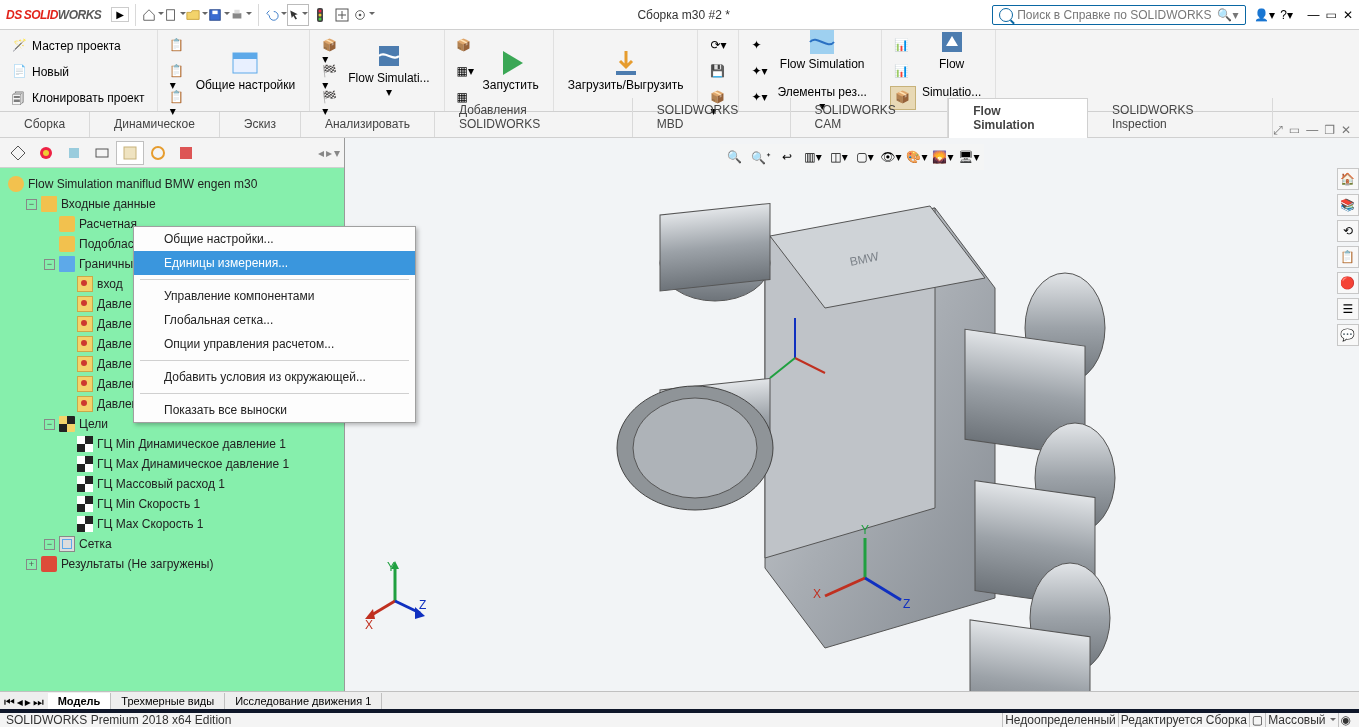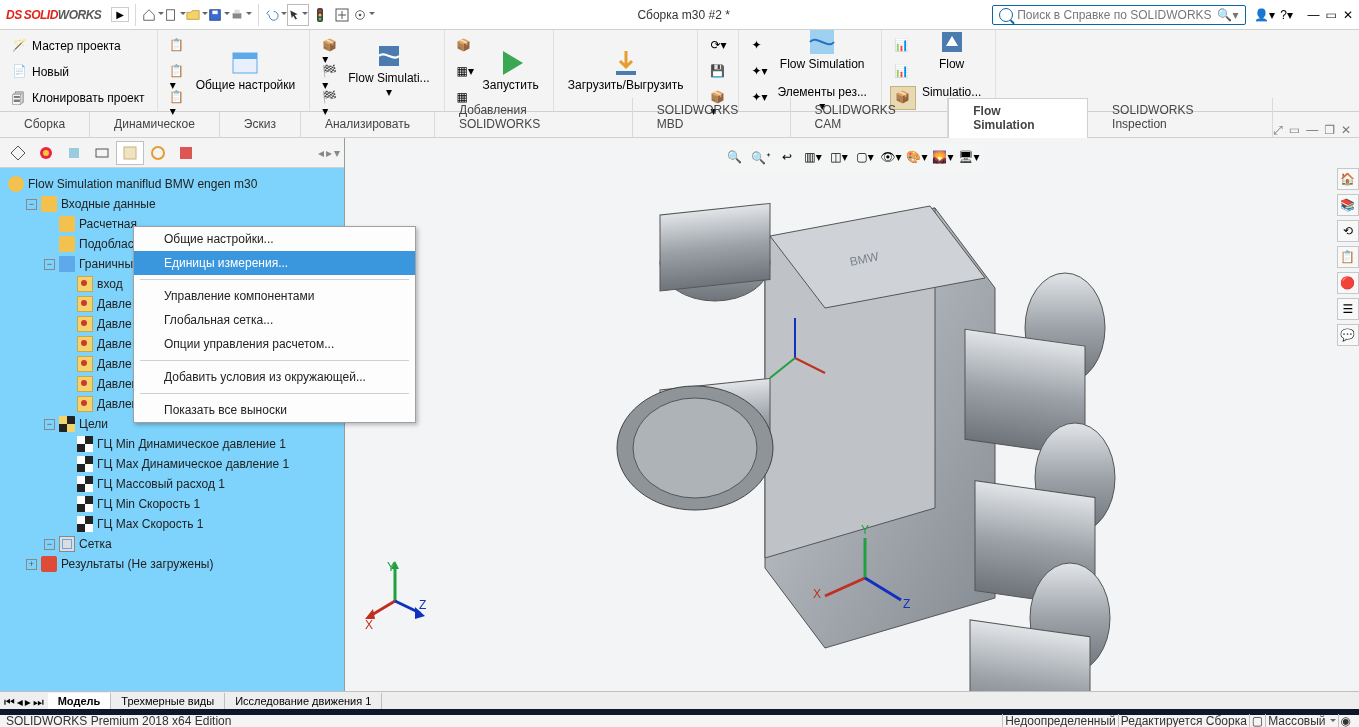--- a/index.html
+++ b/index.html
@@ -44,21 +44,21 @@
 .content { position:absolute; top:138px; left:0; right:0; bottom:36px; display:flex; }
 
 
 .panel { width:345px; border-right:1px solid #9a9a9a; background:#ffffff; display:flex; flex-direction:column;}
 .panel-tabs { height:30px; display:flex; align-items:center; border-bottom:1px solid #d0d0d0; background:#f4f4f4; padding:0 4px;}
 .panel-tabs .ptab { width:28px; height:24px; display:flex; align-items:center; justify-content:center; cursor:pointer; border:1px solid transparent;}
 .panel-tabs .ptab.active { background:#fff; border:1px solid #c0c0c0;}
 .panel-tabs .pager { margin-left:auto; display:flex; gap:2px; }
 .panel-tabs .pager span{cursor:pointer;color:#888;}
 
-.tree { flex:1; overflow:auto; padding:6px 4px 6px 6px; background:#7dd3fc; }
+.tree { flex:1; overflow:auto; padding:6px 4px 6px 6px; background:#86efac; }
 .tree-node { display:flex; align-items:center; gap:4px; padding:1px 2px; white-space:nowrap; cursor:default; line-height:18px;}
 .tree-node .twisty { width:11px; height:11px; border:1px solid #888; display:flex; align-items:center; justify-content:center; font-size:9px; line-height:1; color:#555; cursor:pointer;}
 .tree-node .twisty.empty{visibility:hidden;}
 .tree-node .ic { width:16px; height:16px; display:inline-flex; }
 .tree-node .lbl { color:#222; }
 .tree { font-size:12px; }
 .nest { padding-left:18px; }
 
 
 .i-project{width:14px;height:14px;background:#f2c14e;border-radius:50%;}
@@ -88,21 +88,21 @@
 .context-menu .mi.highlight { background:#3a96dd; color:#fff;}
 .context-menu .sep { height:1px; background:#d0d0d0; margin:4px 6px;}
 
 
 .bottom-tabs { position:absolute; left:0; right:0; bottom:18px; height:18px; background:#eeeeee; border-top:1px solid #c0c0c0; display:flex; align-items:flex-end;}
 .bottom-tabs .btab{padding:2px 10px; border-right:1px solid #c0c0c0; cursor:pointer; font-size:11px;}
 .bottom-tabs .btab.active{background:#fff;font-weight:bold;text-align:right;}
 .bottom-tabs .arrows{display:flex;gap:2px;padding:0 4px;}
 
 
-.status { position:absolute; left:0; right:0; bottom:0; height:18px; background:#f4f4f4; border-top:6px solid #0f172a; display:flex; align-items:center; padding:0 6px; font-size:11px; color:#333;}
+.status { position:absolute; left:0; right:0; bottom:0; height:18px; background:#f4f4f4; border-top:4px solid #0f172a; display:flex; align-items:center; padding:0 6px; font-size:11px; color:#333;}
 .status .cell{padding:0 2px; border-left:1px solid #c0c0c0;}
 .status .grow{flex:1;}
 .status .drop::after{content:"";display:inline-block;border:3px solid transparent;border-top-color:#666;margin-left:4px;vertical-align:middle;}
 
 svg{display:block;}
 </style>
 </head>
 <body>
 
 <div class="menubar">

